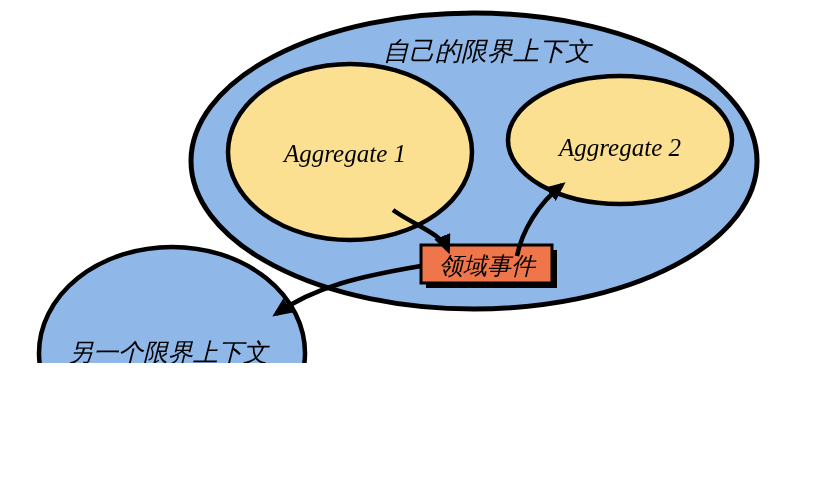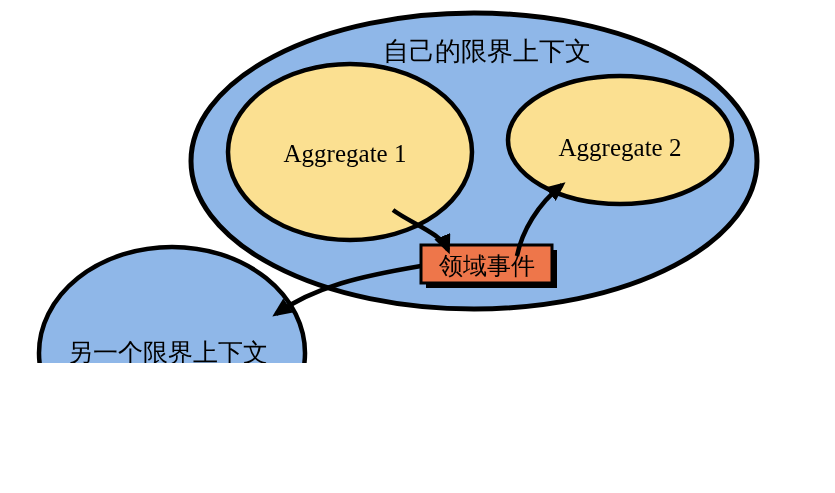--- a/index.html
+++ b/index.html
@@ -6,20 +6,21 @@
     margin: 0;
     padding: 0;
     background: #ffffff;
   }
   .canvas {
     position: relative;
     width: 835px;
     height: 363px;
     background: #ffffff;
     overflow: hidden;
+    font-style: italic;
   }
   svg text {
     font-family: "Liberation Serif", "DejaVu Serif", serif;
     fill: #000000;
   }
   .title-label    { font-size: 26px; }
   .agg-label      { font-size: 25px; }
   .event-label    { font-size: 24px; }
   .context-label  { font-size: 25px; }
 </style>

